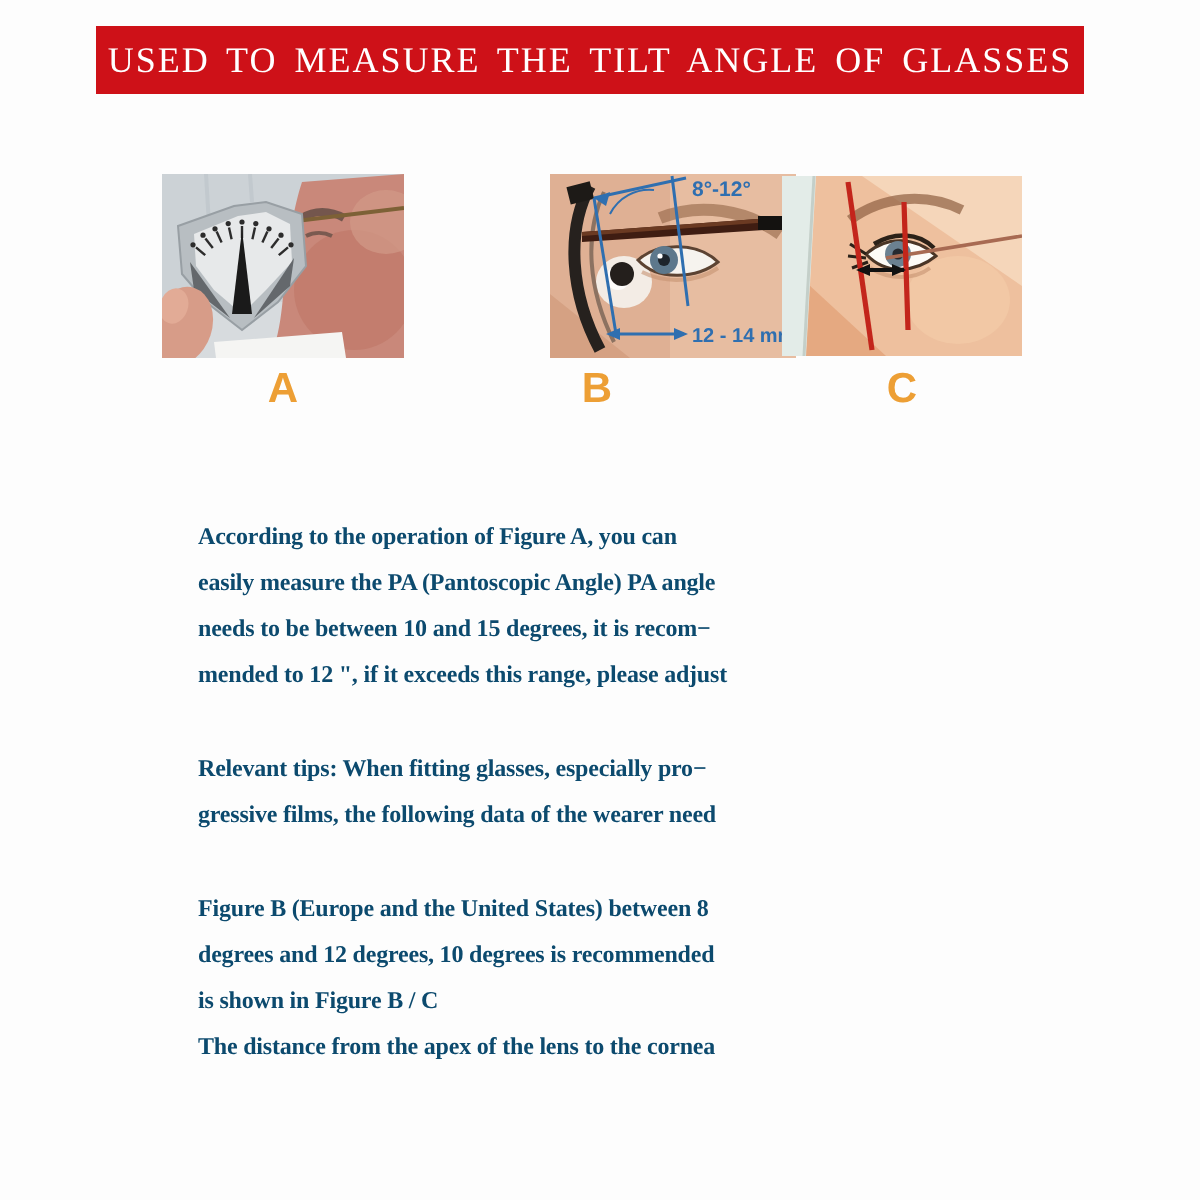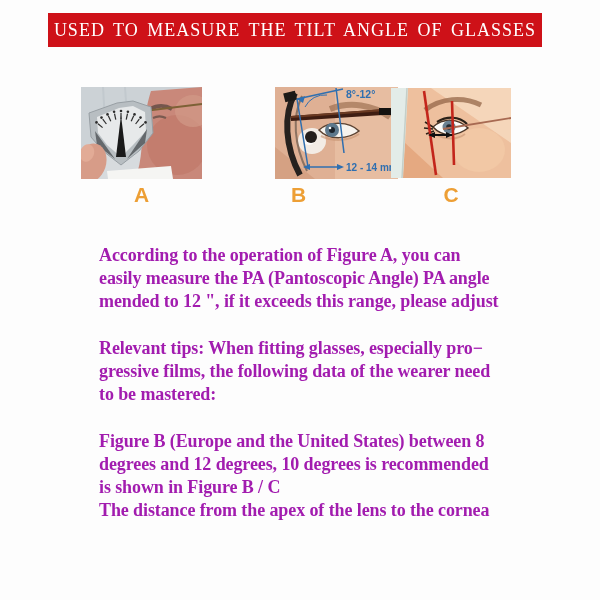--- a/index.html
+++ b/index.html
@@ -19,22 +19,22 @@
   .fig-c{left:391px;width:120px;height:90px;top:88px;}
   .figlabel{
     position:absolute;top:183px;height:26px;text-align:center;
     font-family:"Liberation Sans", sans-serif;font-weight:bold;
     font-size:21px;color:#ed9f35;
   }
   .figlabel-a{left:81px;width:121px;}
   .figlabel-b{left:237px;width:123px;}
   .figlabel-c{left:391px;width:120px;}
   .textblock{
-    position:absolute;left:99px;top:244px;color:#a21caf;
-    font-weight:bold;font-size:18px;
+    position:absolute;left:99px;top:257px;color:#0c4a6e;
+    font-weight:bold;font-size:12px;
   }
   .para{margin:0;}
   .para + .para{margin-top:24px;}
   .tline{white-space:pre;height:23px;line-height:23px;letter-spacing:-0.1px;}
   .ann-text{
     font-family:"Liberation Sans", sans-serif;font-weight:bold;
     fill:#2f6fb0;
   }
 </style>
 </head>
@@ -186,26 +186,26 @@
 </div>
 
 <div class="figlabel figlabel-a">A</div>
 <div class="figlabel figlabel-b">B</div>
 <div class="figlabel figlabel-c">C</div>
 
 <div class="textblock">
   <div class="para">
     <div class="tline">According to the operation of Figure A, you can</div>
     <div class="tline">easily measure the PA (Pantoscopic Angle) PA angle</div>
+    <div class="tline">needs to be between 10 and 15 degrees, it is recom−</div>
     <div class="tline">mended to 12 ", if it exceeds this range, please adjust</div>
   </div>
   <div class="para">
     <div class="tline">Relevant tips: When fitting glasses, especially pro−</div>
     <div class="tline">gressive films, the following data of the wearer need</div>
-    <div class="tline">to be mastered:</div>
   </div>
   <div class="para">
     <div class="tline">Figure B (Europe and the United States) between 8</div>
     <div class="tline">degrees and 12 degrees, 10 degrees is recommended</div>
     <div class="tline">is shown in Figure B / C</div>
     <div class="tline">The distance from the apex of the lens to the cornea</div>
   </div>
 </div>
 
 </body></html>

